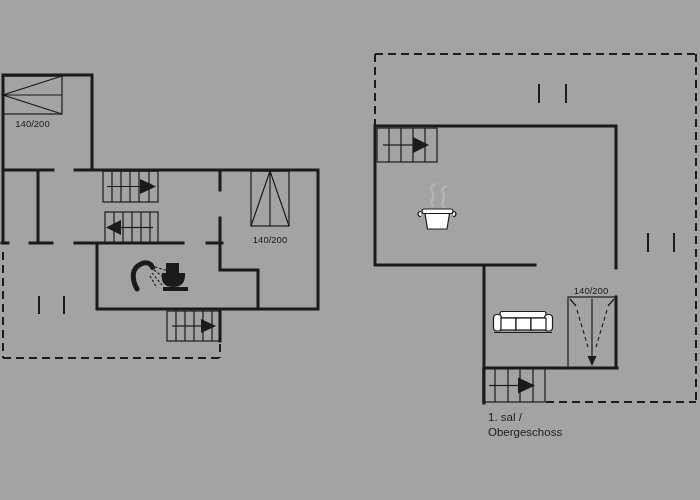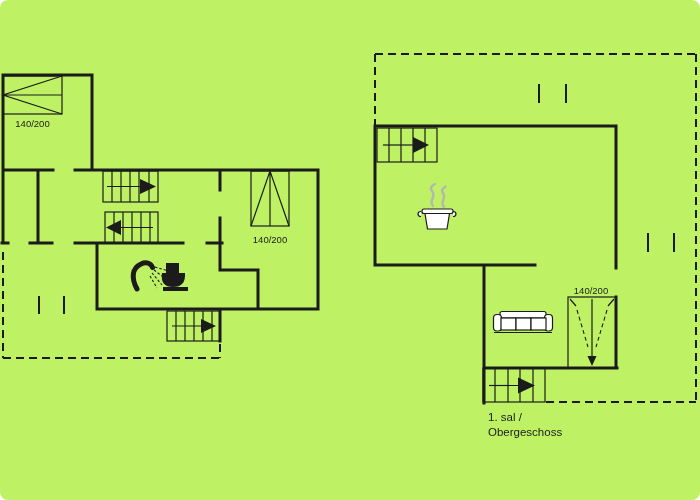--- a/index.html
+++ b/index.html
@@ -1,19 +1,18 @@
 <!DOCTYPE html>
 <html><head>
 <meta charset="utf-8">
 <style>
   html,body{margin:0;padding:0;background:#ffffff;}
   .canvas{
-    position:relative;width:700px;height:500px;background:#bef264;overflow:hidden;
+    position:relative;width:700px;height:500px;background:#a3a3a3;overflow:hidden;
     font-family:"Liberation Sans","DejaVu Sans",sans-serif;
-    border-radius:8px;
   }
   svg{display:block;}
   text{fill:#1b1b1b;}
   .lbl-bed{font-size:9.5px;}
   .lbl-caption{font-size:11.5px;}
   .wall{stroke:#1b1b1b;stroke-width:3;fill:none;stroke-linecap:square;}
   .dash{stroke:#1b1b1b;stroke-width:2;fill:none;stroke-dasharray:8 5;}
   .thin{stroke:#1b1b1b;stroke-width:1.2;fill:none;}
   .thin-fill{stroke:#1b1b1b;stroke-width:1.2;fill:#ffffff;}
   .solid{fill:#1b1b1b;stroke:none;}

